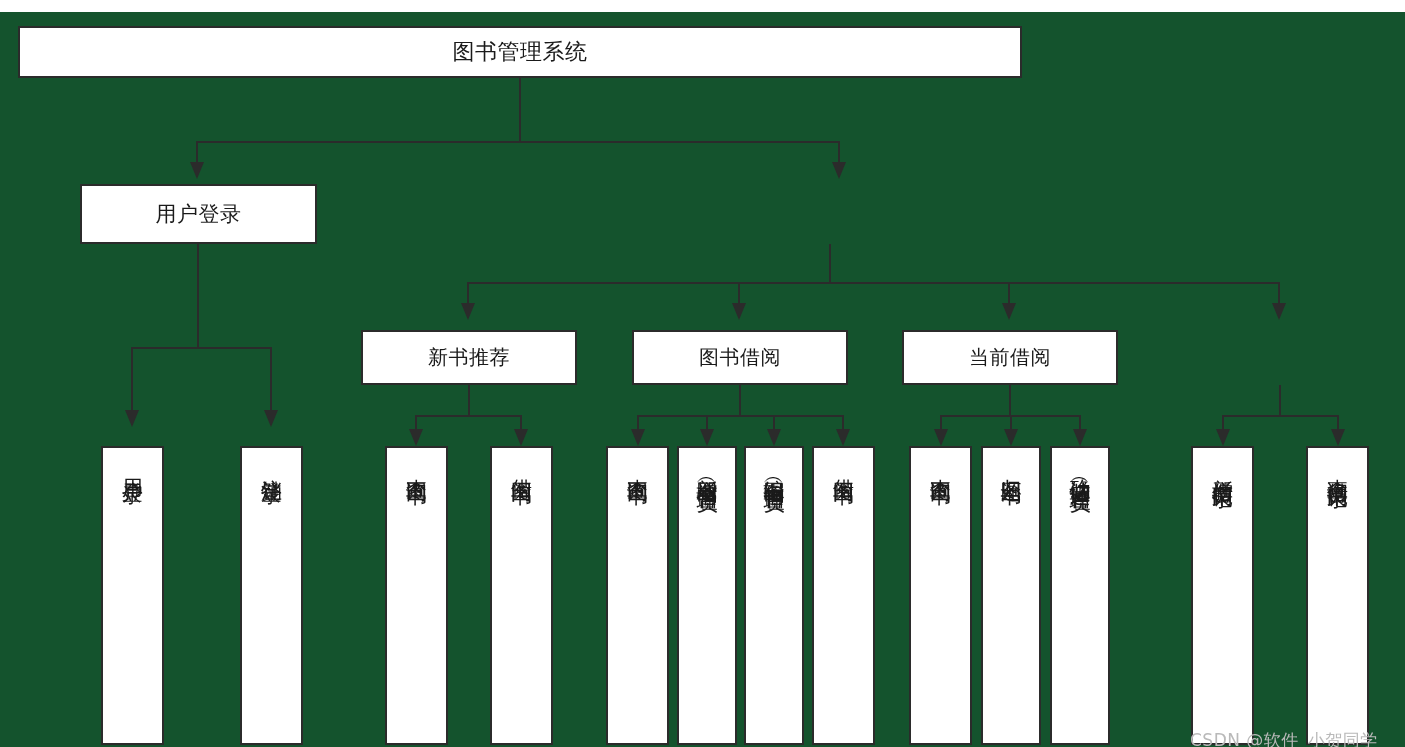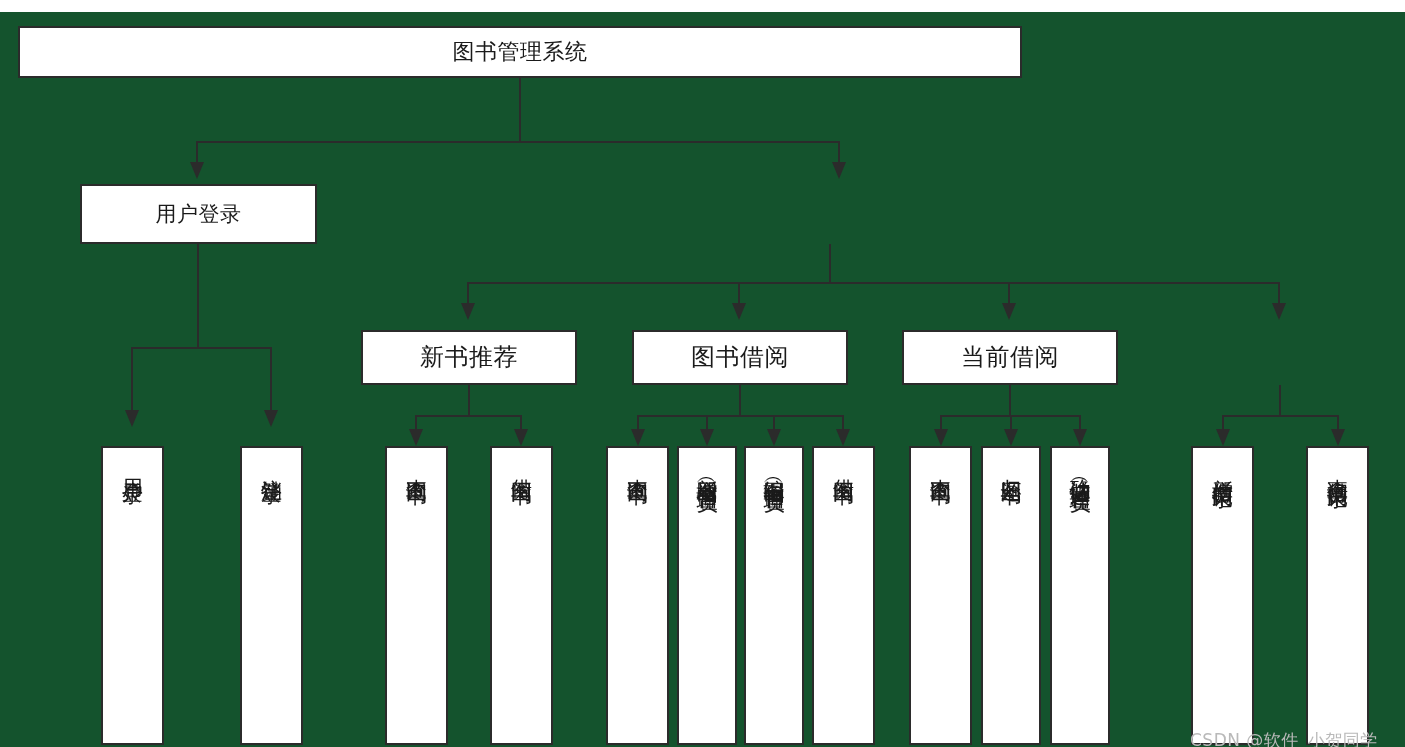--- a/index.html
+++ b/index.html
@@ -33,21 +33,21 @@
   }
   .node .label {
     font-size: 21px;
     line-height: 1.15;
     letter-spacing: 0.5px;
     white-space: nowrap;
     text-align: center;
   }
   .node.root .label { font-size: 22px; }
   .node.lvl1 .label { font-size: 21px; }
-  .node.lvl2 .label { font-size: 24px; }
+  .node.lvl2 .label { font-size: 20px; }
 
   
   .node.leaf {
     align-items: flex-start;
     justify-content: center;
     padding-top: 14px;
   }
   .node.leaf .label {
     writing-mode: vertical-rl;
     text-orientation: upright;

